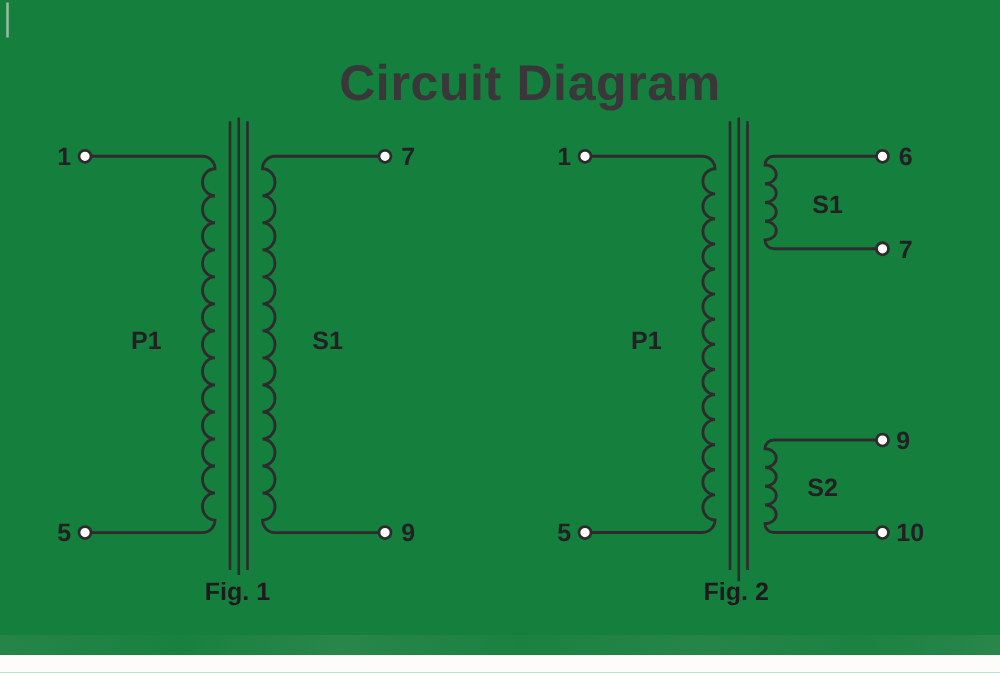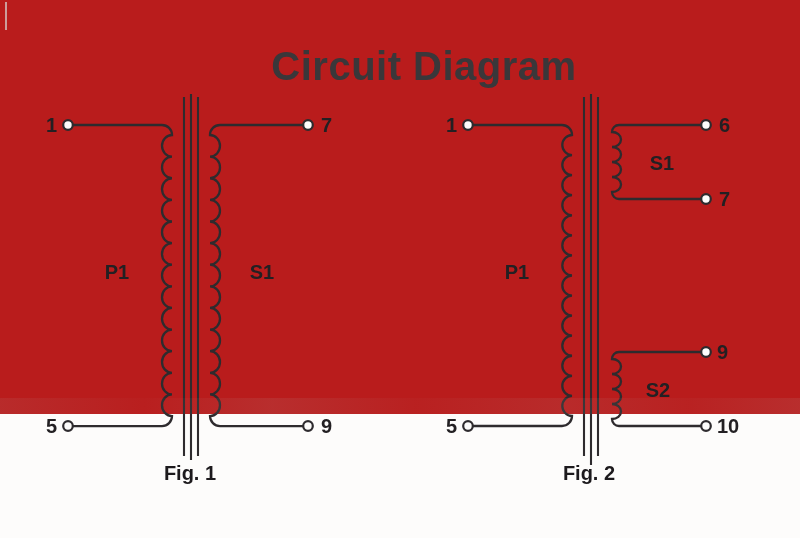--- a/index.html
+++ b/index.html
@@ -7,22 +7,22 @@
     padding: 0;
     width: 800px;
     height: 538px;
     background: #fdfcfb;
     overflow: hidden;
     font-family: "Liberation Sans", sans-serif;
   }
   .page {
     position: relative;
     width: 800px;
-    height: 414px;
-    background: #b91c1c;
+    height: 524px;
+    background: #15803d;
   }
   svg { position: absolute; top: 0; left: 0; }
   .wire {
     fill: none;
     stroke: #2e2b2e;
     stroke-width: 2.3;
     stroke-linecap: round;
   }
   .core-line {
     stroke: #2e2b2e;

